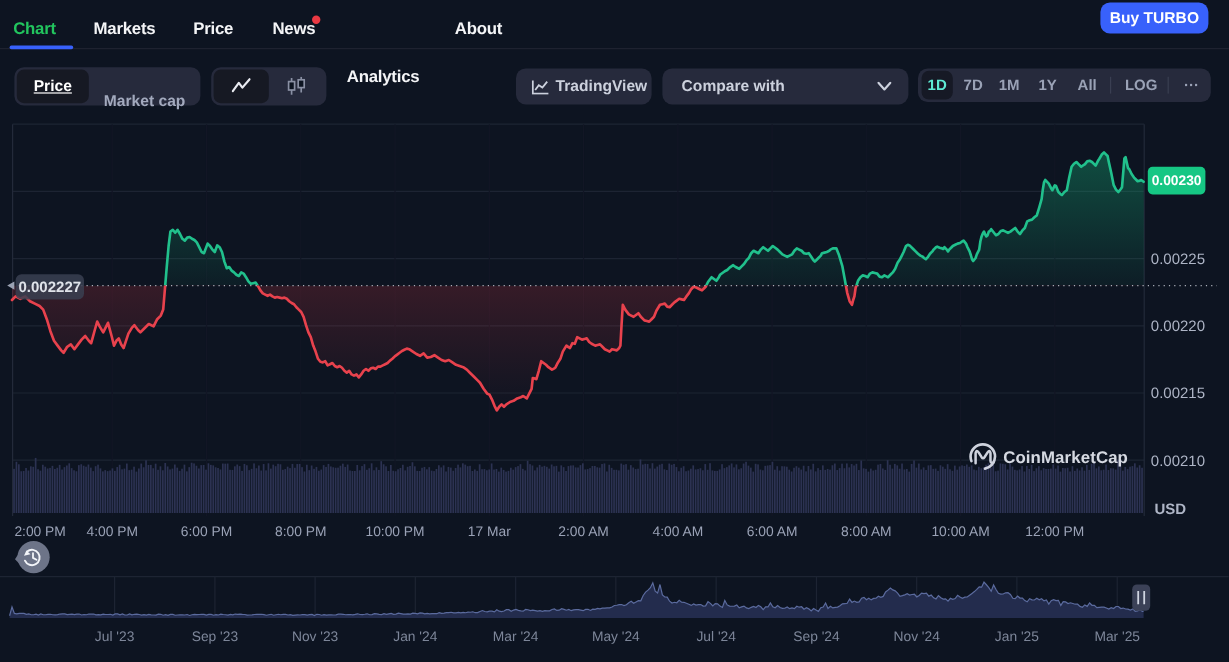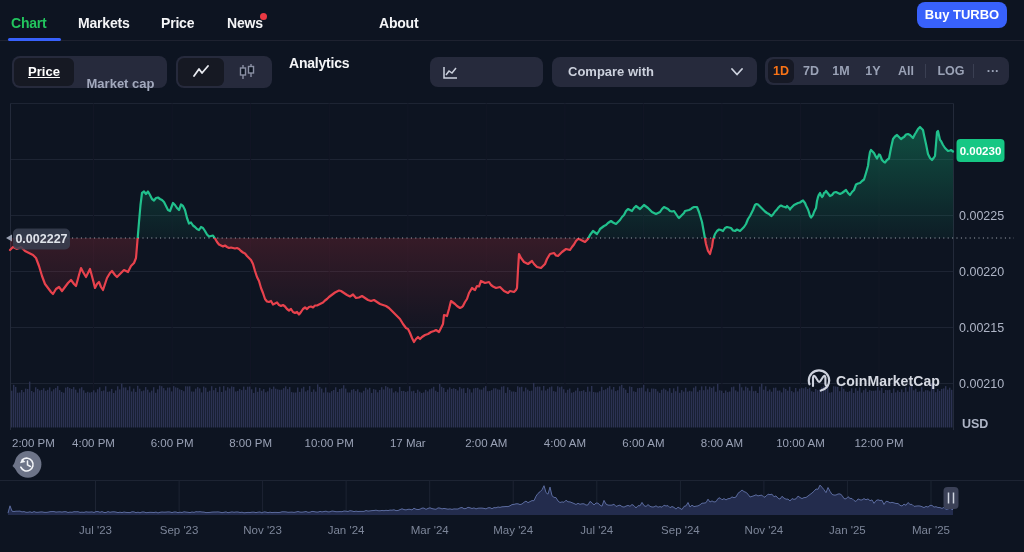--- a/index.html
+++ b/index.html
@@ -56,30 +56,31 @@
     </g>
   </svg>
 </div>
 <div class="btn" style="left:430px; width:113px;">
   <svg width="15" height="13" style="position:absolute; left:13px; top:9px;" viewBox="0 0 15 13">
     <g stroke="#ccd1dd" stroke-width="1.5" fill="none">
       <polyline points="1,1 1,12 14,12"></polyline>
       <polyline points="3,9 6,5 9,7 13,2"></polyline>
     </g>
   </svg>
+  <span style="position:absolute; left:33px;">TradingView</span>
 </div>
 <div class="btn" style="left:552px; width:205px;">
   <span style="position:absolute; left:16px;">Compare with</span>
   <svg width="12" height="8" style="position:absolute; left:179px; top:11px;" viewBox="0 0 12 8">
     <polyline points="1,1 6,6.5 11,1" fill="none" stroke="#ccd1dd" stroke-width="1.8" stroke-linecap="round" stroke-linejoin="round"></polyline>
   </svg>
 </div>
 <div class="pill" style="left:765px; width:244px; top:57px; height:28px;">
   <div class="chip" style="left:3px; top:2px; width:26px; height:24px; background:#161925;"></div>
-  <div class="tfi" style="left:3px; width:26px; color:#f97316;">1D</div>
+  <div class="tfi" style="left:3px; width:26px; color:#5eead4;">1D</div>
   <div class="tfi" style="left:33px; width:26px;">7D</div>
   <div class="tfi" style="left:62px; width:28px;">1M</div>
   <div class="tfi" style="left:95px; width:26px;">1Y</div>
   <div class="tfi" style="left:128px; width:26px;">All</div>
   <div class="abs" style="left:160px; top:7px; width:1px; height:14px; background:#3a3f52;"></div>
   <div class="tfi" style="left:168px; width:36px;">LOG</div>
   <div class="abs" style="left:208px; top:7px; width:1px; height:14px; background:#3a3f52;"></div>
   <div class="tfi" style="left:214px; width:28px;">···</div>
 </div>
 

